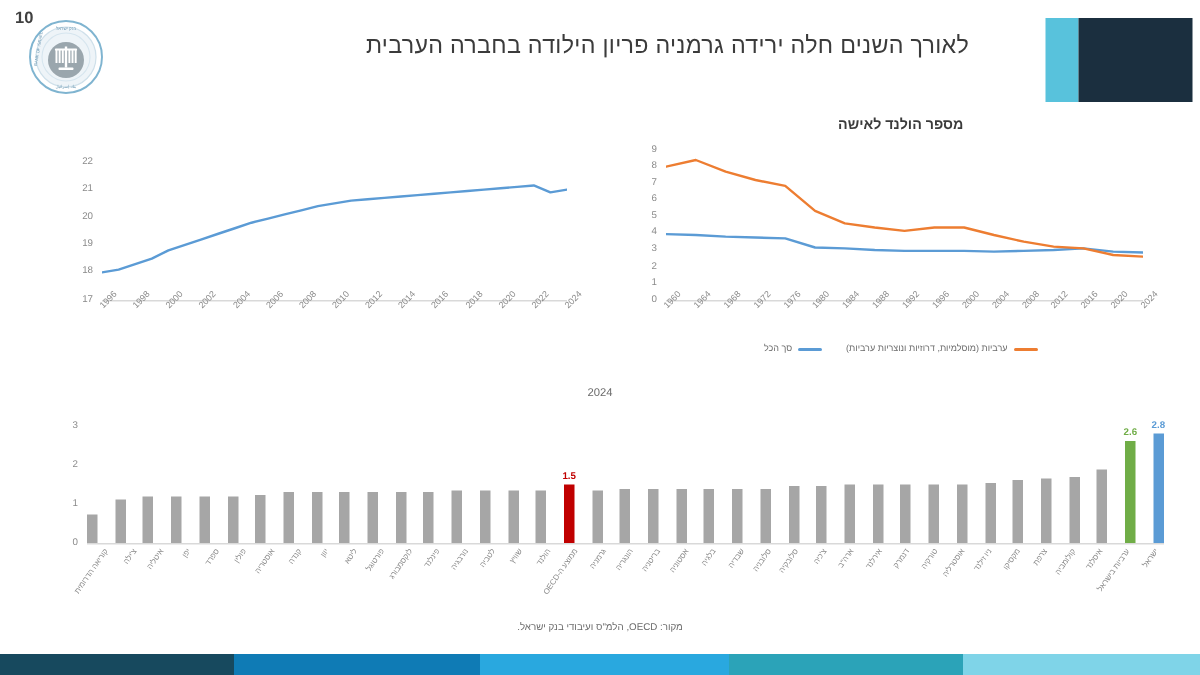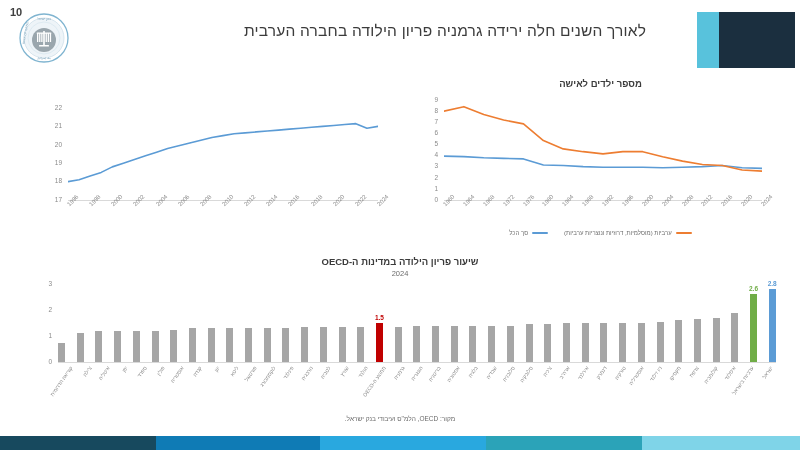--- a/index.html
+++ b/index.html
@@ -145,21 +145,21 @@
       <div class="xtick" style="left: 223.143px; top: 125px;">2012</div>
       <div class="xtick" style="left: 245.286px; top: 125px;">2014</div>
       <div class="xtick" style="left: 267.429px; top: 125px;">2016</div>
       <div class="xtick" style="left: 289.571px; top: 125px;">2018</div>
       <div class="xtick" style="left: 311.714px; top: 125px;">2020</div>
       <div class="xtick" style="left: 333.857px; top: 125px;">2022</div>
       <div class="xtick" style="left: 356px; top: 125px;">2024</div>
     </div>
 
   <div class="chart" id="chart2" style="left:408px;top:78px;width:385px;height:175px;">
-    <div class="ch-title">מספר ילדים לאישה</div>
+    <div class="ch-title">מספר הולנד לאישה</div>
     <div class="plot" id="plot2" style="position:absolute;left:36px;top:22px;width:318px;height:100px;">
       <svg id="svg2" width="318" height="100" viewBox="0 0 318 100" preserveAspectRatio="none">
           <polyline points="0.00,56.11 19.88,56.67 39.75,57.78 59.63,58.33 79.50,58.89 99.38,65.00 119.25,65.56 139.13,66.67 159.00,67.22 178.88,67.22 198.75,67.22 218.63,67.78 238.50,67.22 258.38,66.67 278.25,65.56 298.13,67.78 318.00,68.33" fill="none" stroke="#5b9bd5" stroke-width="1.6" stroke-linejoin="round" stroke-linecap="round" vector-effect="non-scaling-stroke"></polyline>
           <polyline points="0.00,11.11 19.88,6.67 39.75,14.44 59.63,20.00 79.50,23.89 99.38,40.56 119.25,48.89 139.13,51.67 159.00,53.89 178.88,51.67 198.75,51.67 218.63,56.67 238.50,61.11 258.38,64.44 278.25,65.56 298.13,70.00 318.00,71.11" fill="none" stroke="#ed7d31" stroke-width="1.6" stroke-linejoin="round" stroke-linecap="round" vector-effect="non-scaling-stroke"></polyline>
         </svg>
     </div>
     <div class="legend" id="legend2" style="left:0;top:152px;">
         <div class="legend-item">
           <span class="legend-swatch" style="background: rgb(237, 125, 49);"></span>
           <span>ערביות (מוסלמיות, דרוזיות ונוצריות ערביות)</span>
@@ -193,21 +193,20 @@
       <div class="xtick" style="left: 232.75px; top: 125px;">2000</div>
       <div class="xtick" style="left: 252.625px; top: 125px;">2004</div>
       <div class="xtick" style="left: 272.5px; top: 125px;">2008</div>
       <div class="xtick" style="left: 292.375px; top: 125px;">2012</div>
       <div class="xtick" style="left: 312.25px; top: 125px;">2016</div>
       <div class="xtick" style="left: 332.125px; top: 125px;">2020</div>
       <div class="xtick" style="left: 352px; top: 125px;">2024</div>
     </div>
 
   <div class="chart" id="chart3" style="left:16px;top:256px;width:768px;height:160px;">
-    <div class="ch-title">שיעור פריון הילודה במדינות ה-OECD</div>
     <div class="ch-sub">2024</div>
     <div class="plot" id="plot3" style="position:absolute;left:42px;top:28px;width:718px;height:78px;">
       <div class="bars" id="bars3" style="left:0;top:0;width:718px;height:78px;justify-content:space-between;">
           <div class="bar-col">
             <div class="bar" style="height: 19.5px; background: rgb(166, 166, 166);"></div>
           </div>
           <div class="bar-col">
             <div class="bar" style="height: 28.6px; background: rgb(166, 166, 166);"></div>
           </div>
           <div class="bar-col">

